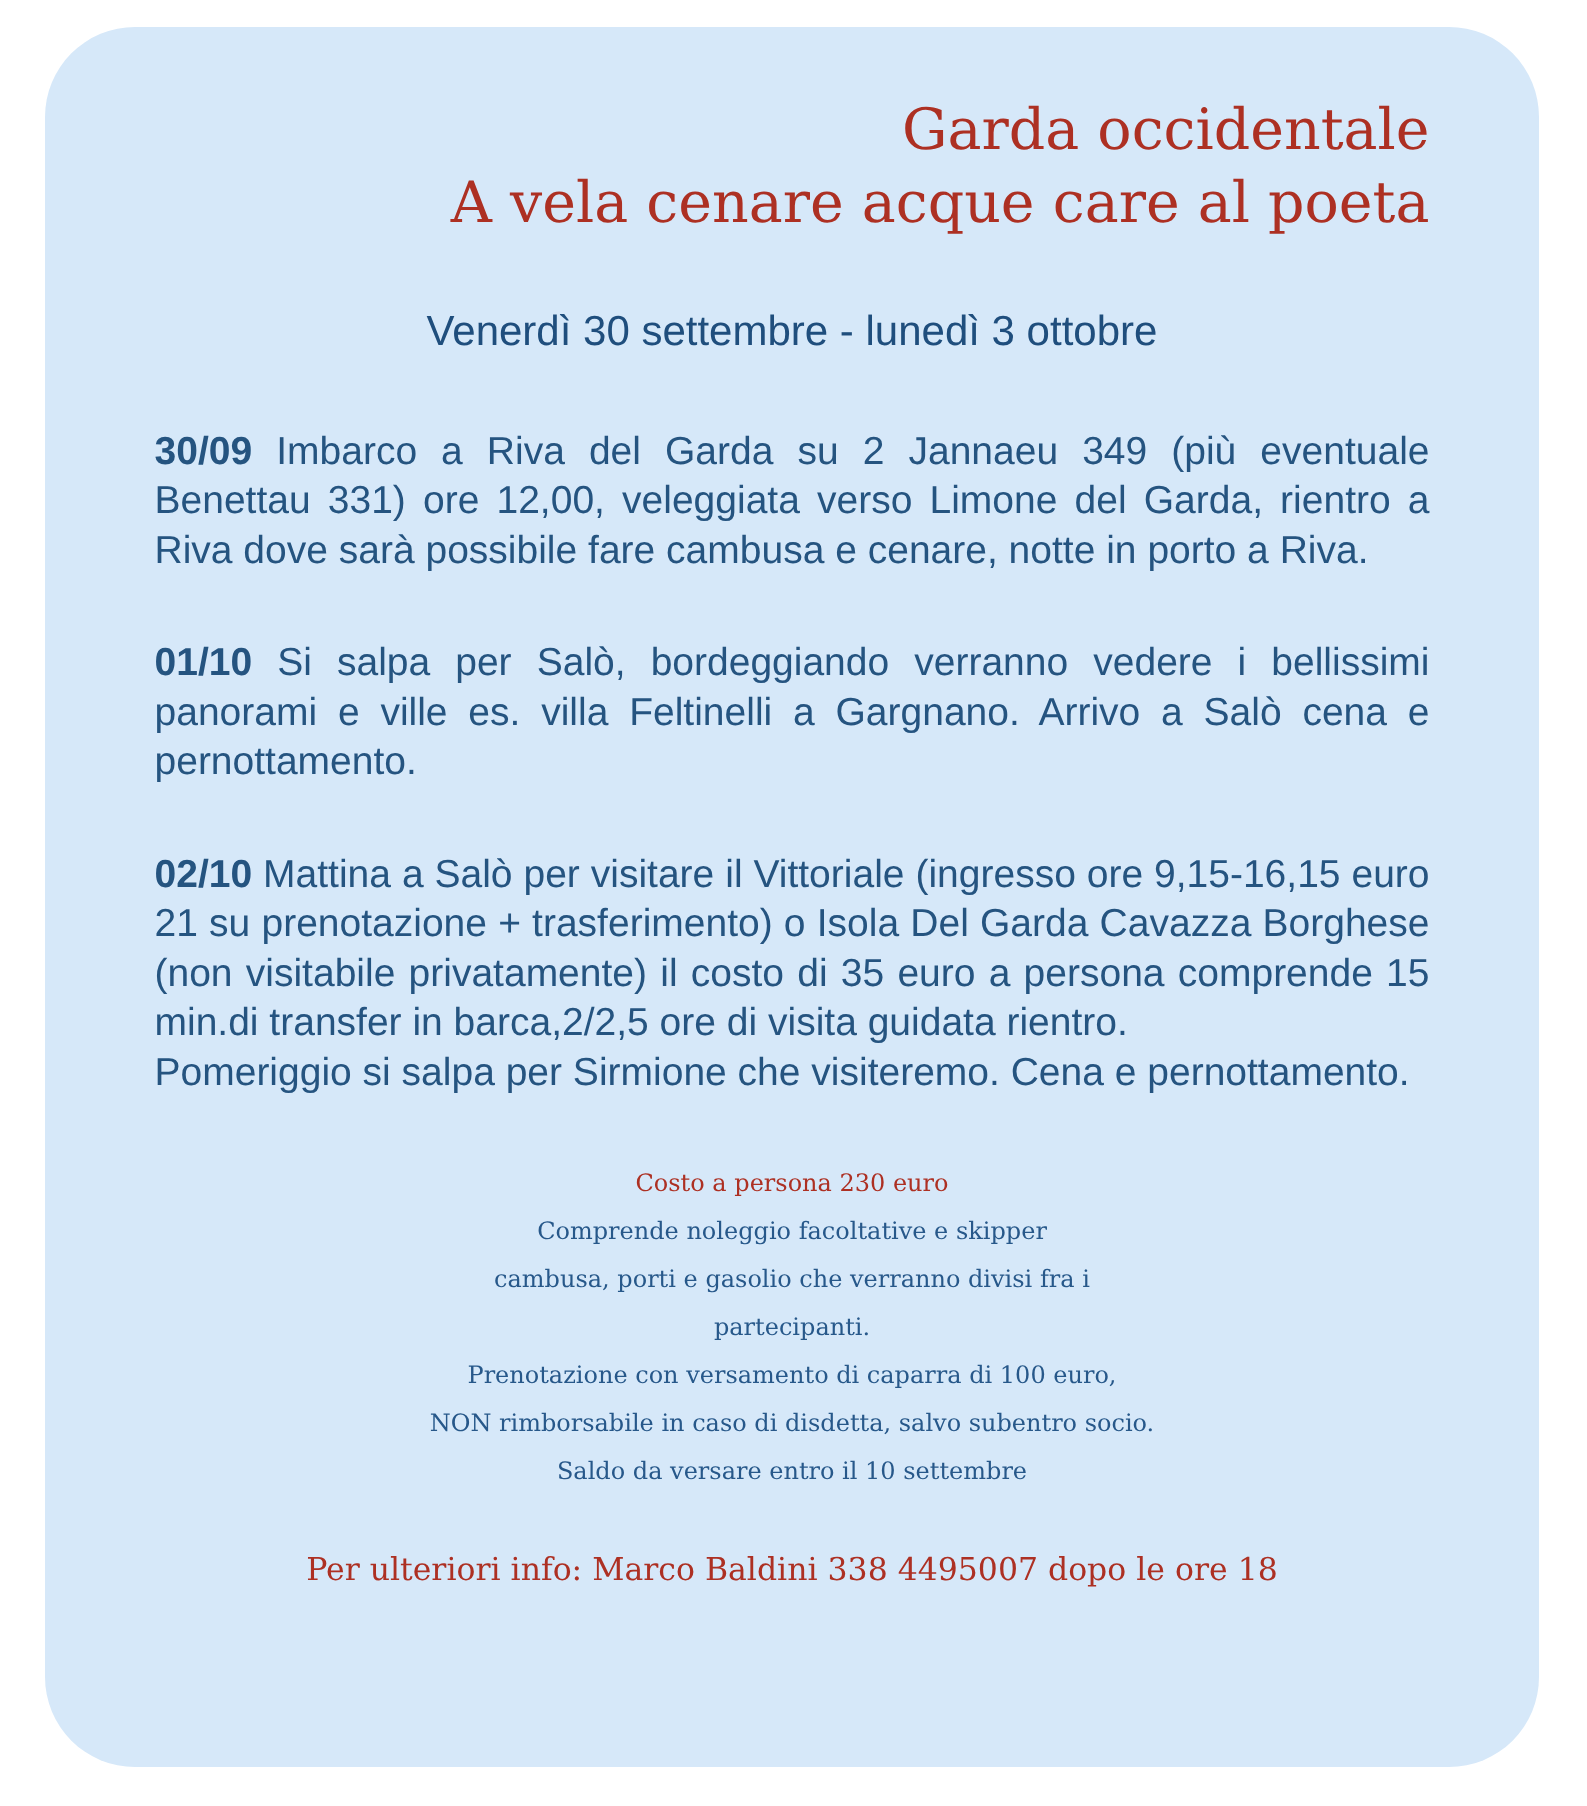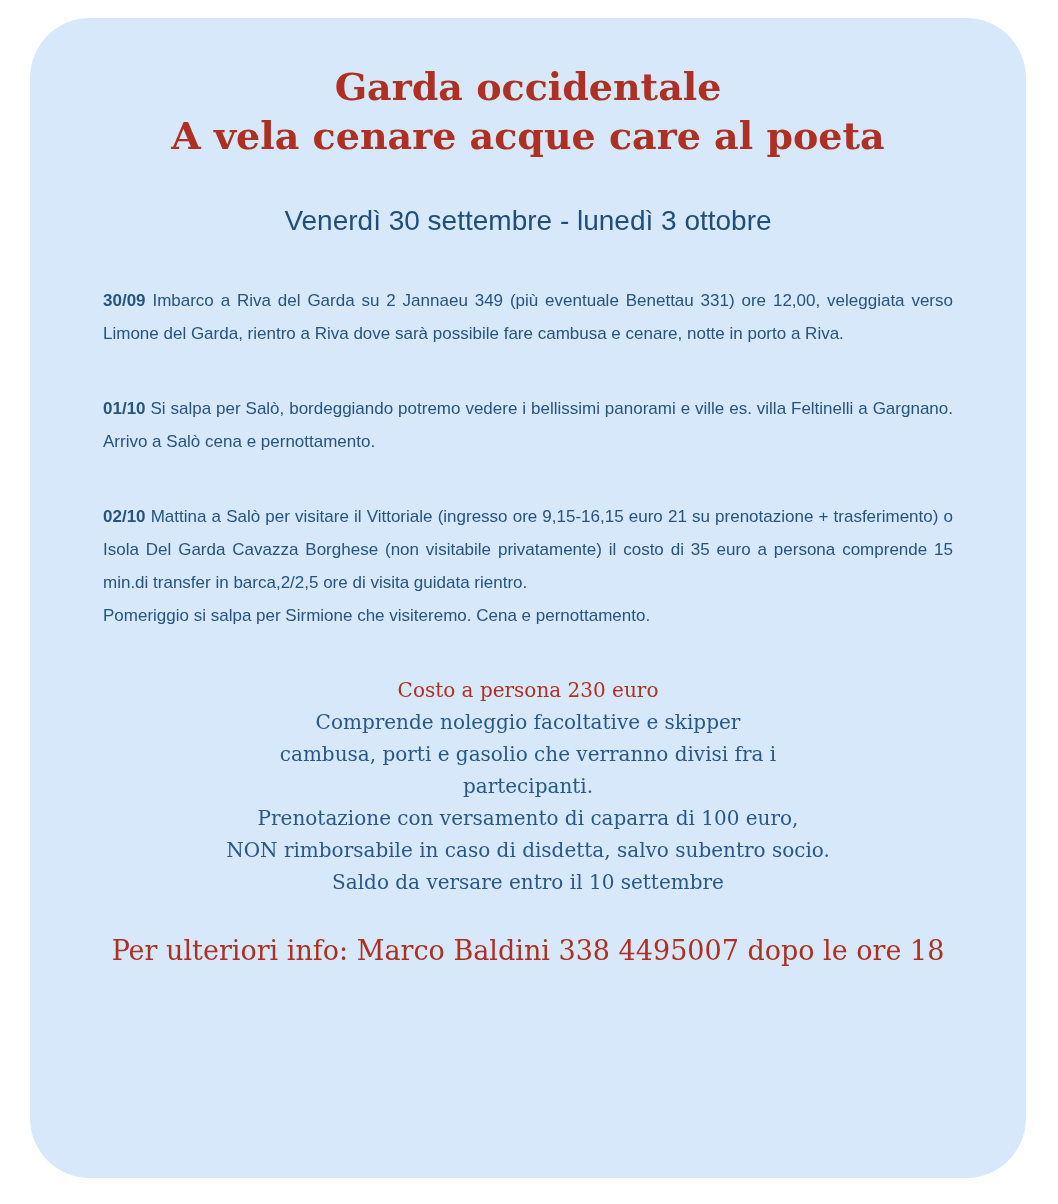--- a/index.html
+++ b/index.html
@@ -12,80 +12,80 @@
   .card {
     position: absolute;
     left: 30px; top: 18px;
     width: 996px; height: 1160px;
     background: #d6e8f9;
     border-radius: 60px;
     padding: 30px 73px 0 73px;
   }
   .title {
     margin-top: 14px;
-    text-align: center;
+    text-align: right;
     font-family: "DejaVu Serif", serif;
-    font-weight: bold;
+    font-weight: normal;
     font-size: 38px;
     line-height: 49px;
     color: #ad3023;
   }
   .title-line { display: block; }
   .subtitle {
     margin-top: 44px;
     text-align: center;
     font-family: "Liberation Sans", sans-serif;
     font-weight: normal;
     font-size: 28px;
     line-height: 33px;
     color: #1f4e7d;
   }
   .itinerary { margin-top: 47px; }
   .para {
-    font-size: 17px;
+    font-size: 26px;
     line-height: 33px;
     color: #255480;
     text-align: justify;
     margin-bottom: 42px;
   }
   .para .date { font-weight: bold; }
   .pricing {
     margin-top: 2px;
     text-align: center;
     font-family: "DejaVu Serif", serif;
-    font-size: 20px;
+    font-size: 16px;
     line-height: 32px;
     color: #27588a;
   }
   .pricing-headline { color: #ad3023; }
   .footer {
     margin-top: 37px;
     text-align: center;
     font-family: "DejaVu Serif", serif;
-    font-size: 27px;
+    font-size: 21px;
     color: #ad3023;
   }
 </style>
 </head>
 <body>
 
 <div class="card">
 
   <h1 class="title">
     <span class="title-line">Garda occidentale</span>
     <span class="title-line">A vela cenare acque care al poeta</span>
   </h1>
 
   <h2 class="subtitle">Venerdì 30 settembre - lunedì 3 ottobre</h2>
 
   <div class="itinerary">
 
     <p class="para"><b class="date">30/09</b> <span>Imbarco a Riva del Garda su 2 Jannaeu 349 (più eventuale Benettau 331) ore 12,00, veleggiata verso Limone del Garda, rientro a Riva dove sarà possibile fare cambusa e cenare, notte in porto a Riva.</span></p>
 
-    <p class="para"><b class="date">01/10</b> <span>Si salpa per Salò, bordeggiando potremo vedere i bellissimi panorami e ville es. villa Feltinelli a Gargnano. Arrivo a Salò cena e pernottamento.</span></p>
+    <p class="para"><b class="date">01/10</b> <span>Si salpa per Salò, bordeggiando verranno vedere i bellissimi panorami e ville es. villa Feltinelli a Gargnano. Arrivo a Salò cena e pernottamento.</span></p>
 
     <p class="para"><b class="date">02/10</b> <span>Mattina a Salò per visitare il Vittoriale (ingresso ore 9,15-16,15 euro 21 su prenotazione + trasferimento) o Isola Del Garda Cavazza Borghese (non visitabile privatamente) il costo di 35 euro a persona comprende 15 min.di transfer in barca,2/2,5 ore di visita guidata rientro.</span><br><span>Pomeriggio si salpa per Sirmione che visiteremo. Cena e pernottamento.</span></p>
 
 
   </div>
 
   <div class="pricing">
     <div class="pricing-headline">Costo a persona 230 euro</div>
     <div class="pricing-line">Comprende noleggio facoltative e skipper</div>
     <div class="pricing-line">cambusa, porti e gasolio che verranno divisi fra i</div>

